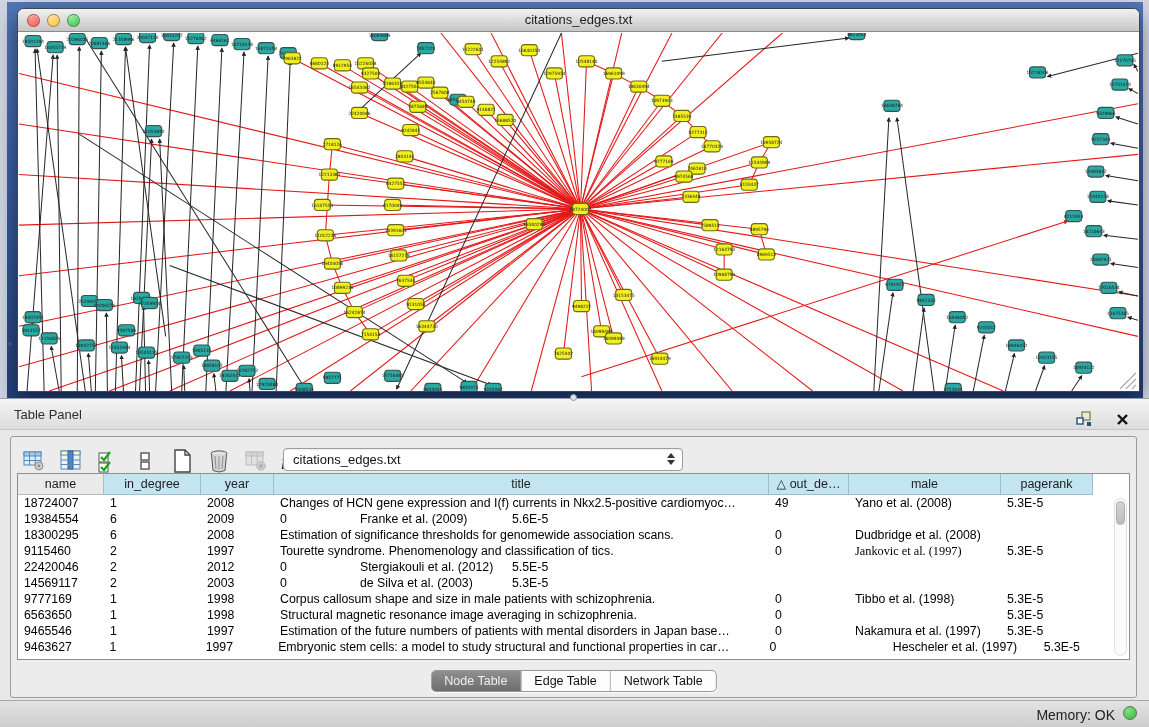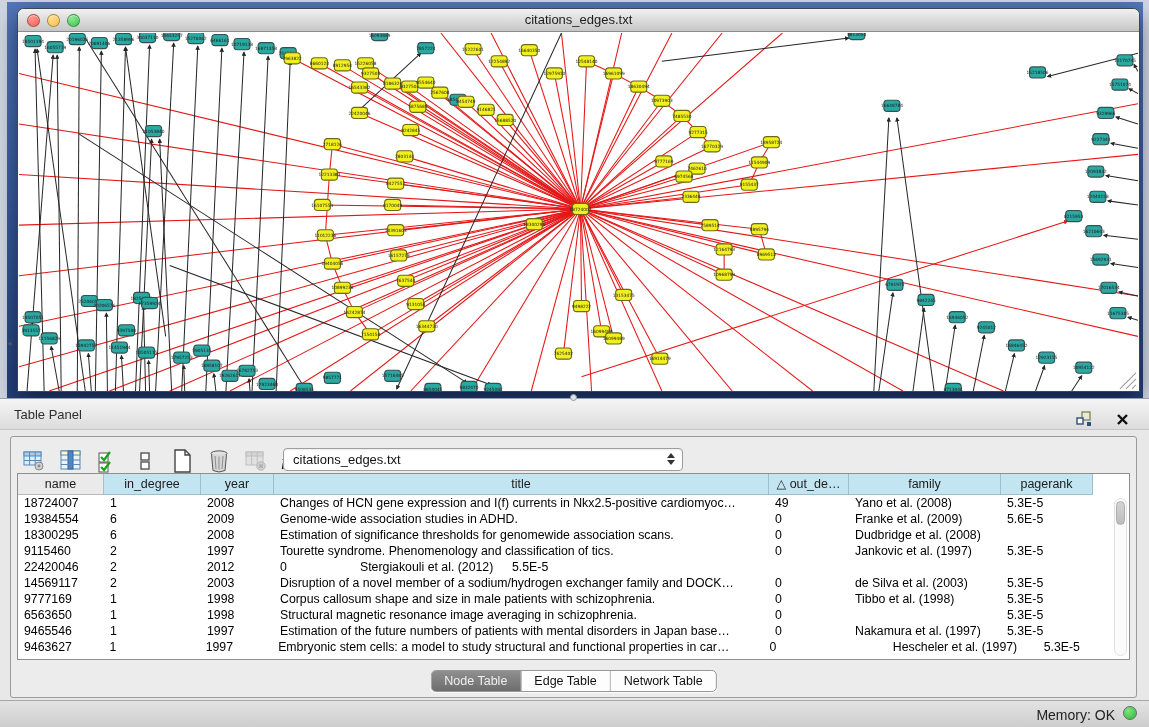--- a/index.html
+++ b/index.html
@@ -857,73 +857,71 @@
           </span>
       </div>
 
       <div class="tablebox">
         <div class="thead" id="thead">
             <div class="th gray" style="width: 86px;">name</div>
             <div class="th" style="width: 97px;">in_degree</div>
             <div class="th" style="width: 73px;">year</div>
             <div class="th" style="width: 495px;">title</div>
             <div class="th" style="width: 80px;">△ out_de…</div>
-            <div class="th" style="width: 152px;">family</div>
+            <div class="th" style="width: 152px;">male</div>
             <div class="th" style="width: 92px;">pagerank</div>
           </div>
         <div id="tbody">
             <div class="trow">
               <div class="td" style="width: 86px;">18724007</div>
               <div class="td" style="width: 97px;">1</div>
               <div class="td" style="width: 73px;">2008</div>
               <div class="td" style="width: 495px;">Changes of HCN gene expression and I(f) currents in Nkx2.5-positive cardiomyoc…</div>
               <div class="td" style="width: 80px;">49</div>
               <div class="td" style="width: 152px;">Yano et al. (2008)</div>
               <div class="td" style="width: 92px;">5.3E-5</div>
             </div>
             <div class="trow">
               <div class="td" style="width: 86px;">19384554</div>
               <div class="td" style="width: 97px;">6</div>
               <div class="td" style="width: 73px;">2009</div>
-              <div class="td" style="width: 495px;">Genome-wide association studies in ADHD.</div>
               <div class="td" style="width: 80px;">0</div>
               <div class="td" style="width: 152px;">Franke et al. (2009)</div>
               <div class="td" style="width: 92px;">5.6E-5</div>
             </div>
             <div class="trow">
               <div class="td" style="width: 86px;">18300295</div>
               <div class="td" style="width: 97px;">6</div>
               <div class="td" style="width: 73px;">2008</div>
               <div class="td" style="width: 495px;">Estimation of significance thresholds for genomewide association scans.</div>
               <div class="td" style="width: 80px;">0</div>
               <div class="td" style="width: 152px;">Dudbridge et al. (2008)</div>
               <div class="td" style="width: 92px; margin-top: 34px;">5.9E-5</div>
             </div>
             <div class="trow">
               <div class="td" style="width: 86px;">9115460</div>
               <div class="td" style="width: 97px;">2</div>
               <div class="td" style="width: 73px;">1997</div>
               <div class="td" style="width: 495px;">Tourette syndrome. Phenomenology and classification of tics.</div>
               <div class="td" style="width: 80px;">0</div>
-              <div class="td" style="width: 152px;">Jankovic et al. (1997)</div>
+              <div class="td" style="width: 152px; font-family: Liberation Serif, serif;">Jankovic et al. (1997)</div>
               <div class="td" style="width: 92px;">5.3E-5</div>
             </div>
             <div class="trow">
               <div class="td" style="width: 86px;">22420046</div>
               <div class="td" style="width: 97px;">2</div>
               <div class="td" style="width: 73px;">2012</div>
               <div class="td" style="width: 80px;">0</div>
               <div class="td" style="width: 152px;">Stergiakouli et al. (2012)</div>
               <div class="td" style="width: 92px;">5.5E-5</div>
             </div>
             <div class="trow">
               <div class="td" style="width: 86px;">14569117</div>
               <div class="td" style="width: 97px;">2</div>
               <div class="td" style="width: 73px;">2003</div>
-              <div class="td" style="width: 495px;">Disruption of a novel member of a sodium/hydrogen exchanger family and DOCK…</div>
               <div class="td" style="width: 80px;">0</div>
               <div class="td" style="width: 152px;">de Silva et al. (2003)</div>
               <div class="td" style="width: 92px;">5.3E-5</div>
             </div>
             <div class="trow">
               <div class="td" style="width: 86px;">9777169</div>
               <div class="td" style="width: 97px;">1</div>
               <div class="td" style="width: 73px;">1998</div>
               <div class="td" style="width: 495px;">Corpus callosum shape and size in male patients with schizophrenia.</div>
               <div class="td" style="width: 80px;">0</div>

